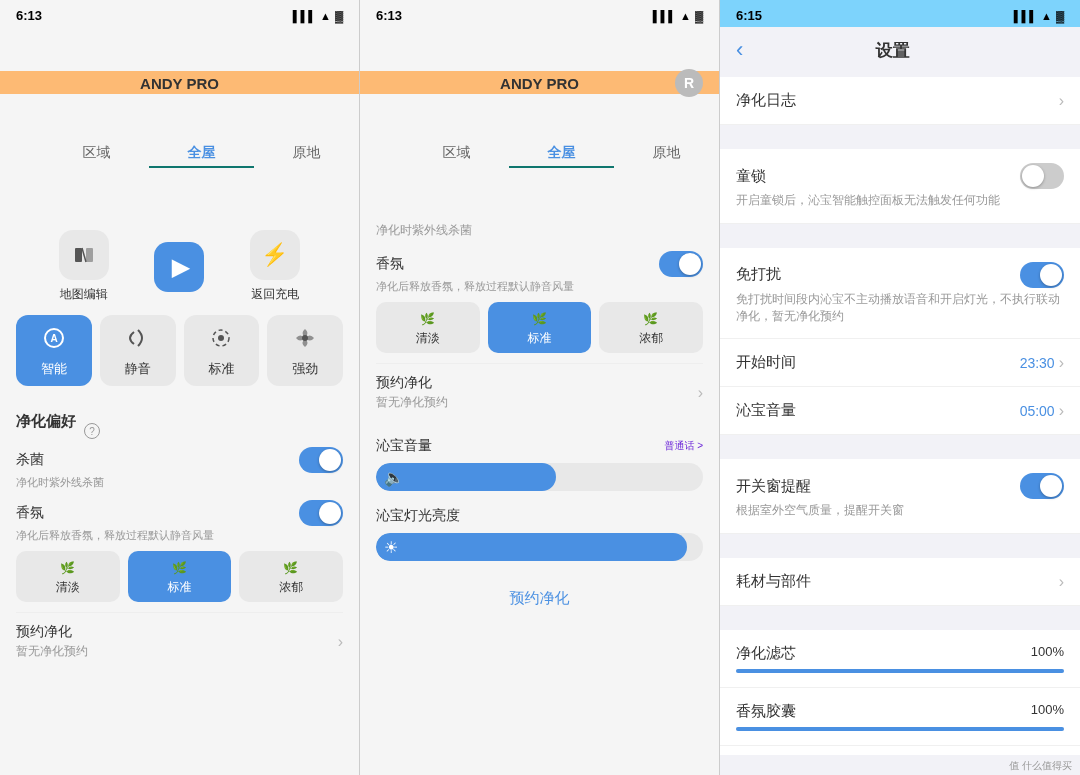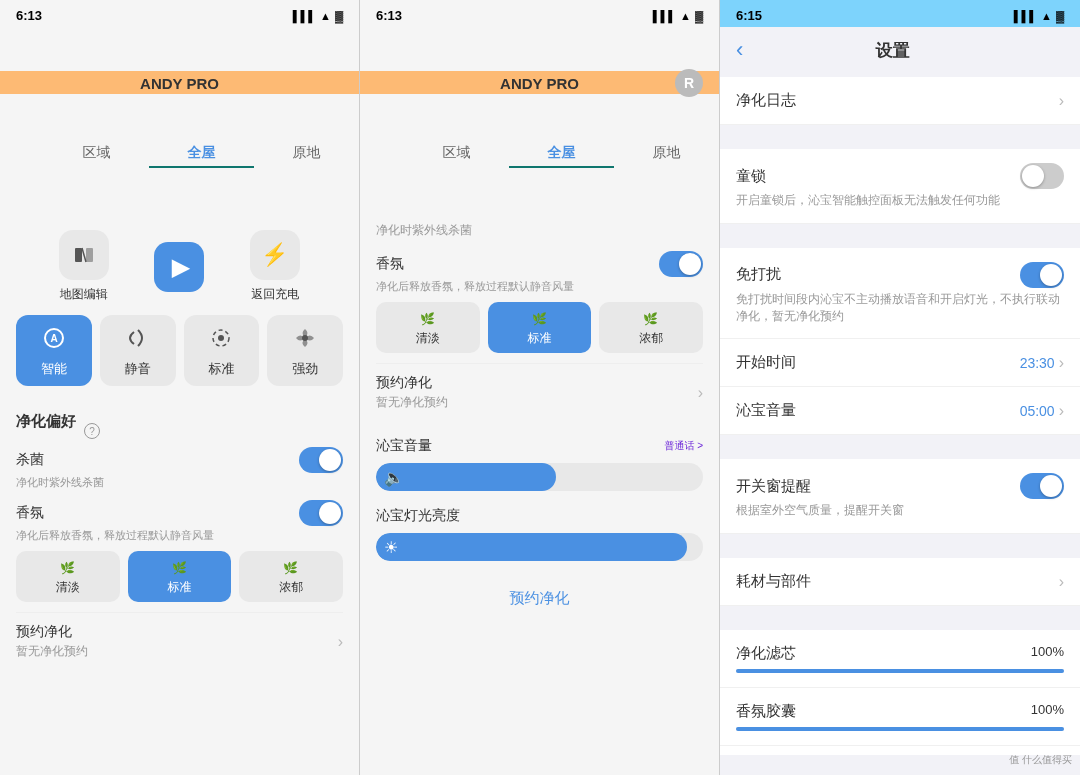--- a/index.html
+++ b/index.html
@@ -652,15 +652,15 @@
           <div class="progress-fill" style="width:100%"></div>
         </div>
       </div>
       <div class="settings-row">
         
       </div>
     </div>
   </div>
 
   <div style="position:relative;height:20px">
-    <span style="position:absolute;right:8px;bottom:8px;font-size:10px;color:#999">值 什么值得买</span>
+    <span style="position:absolute;right:8px;bottom:2px;font-size:10px;color:#999">值 什么值得买</span>
   </div>
 </div>
 
 </body></html>

